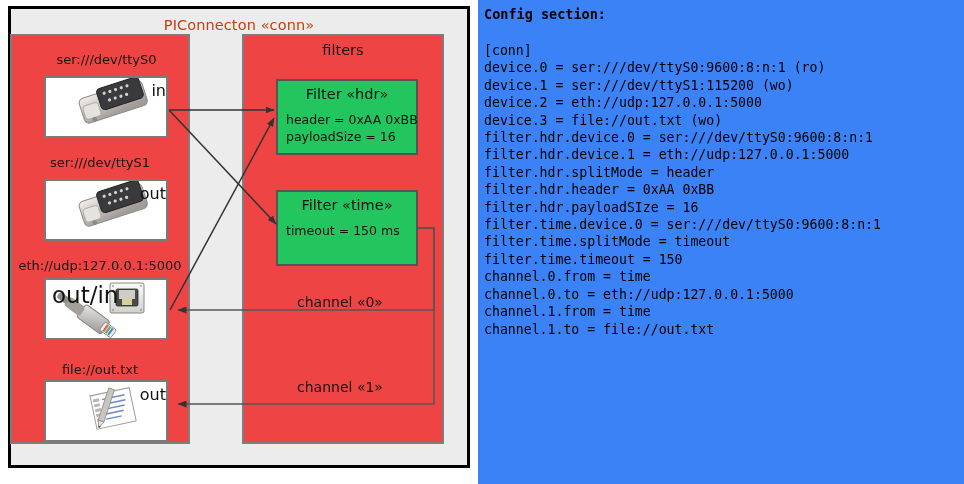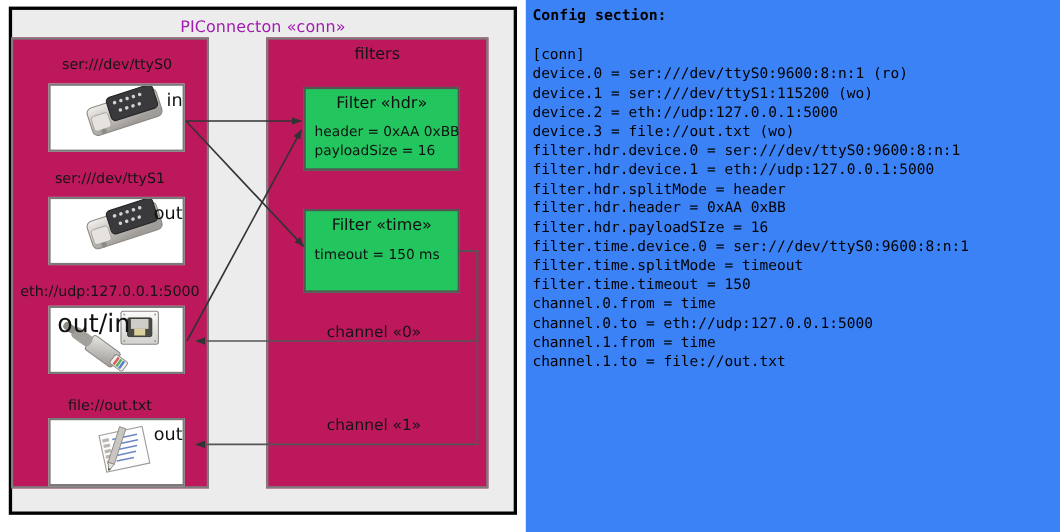--- a/index.html
+++ b/index.html
@@ -30,27 +30,27 @@
     border: 3px solid #000000;
     box-sizing: border-box;
   }
 
   .outer-title {
     position: absolute;
     left: 0; top: 8px;
     width: 100%;
     text-align: center;
     font-size: 14.5px;
-    color: #a21caf;
+    color: #c2410c;
     letter-spacing: 0.1px;
   }
 
   .group-box {
     position: absolute;
-    background: #be185d;
+    background: #ef4444;
     border: 2px solid #7d7d7d;
     box-sizing: border-box;
   }
 
   #devices-group {
     left: 10px; top: 34px;
     width: 180px; height: 410px;
   }
   #filters-group {
     left: 242px; top: 34px;

